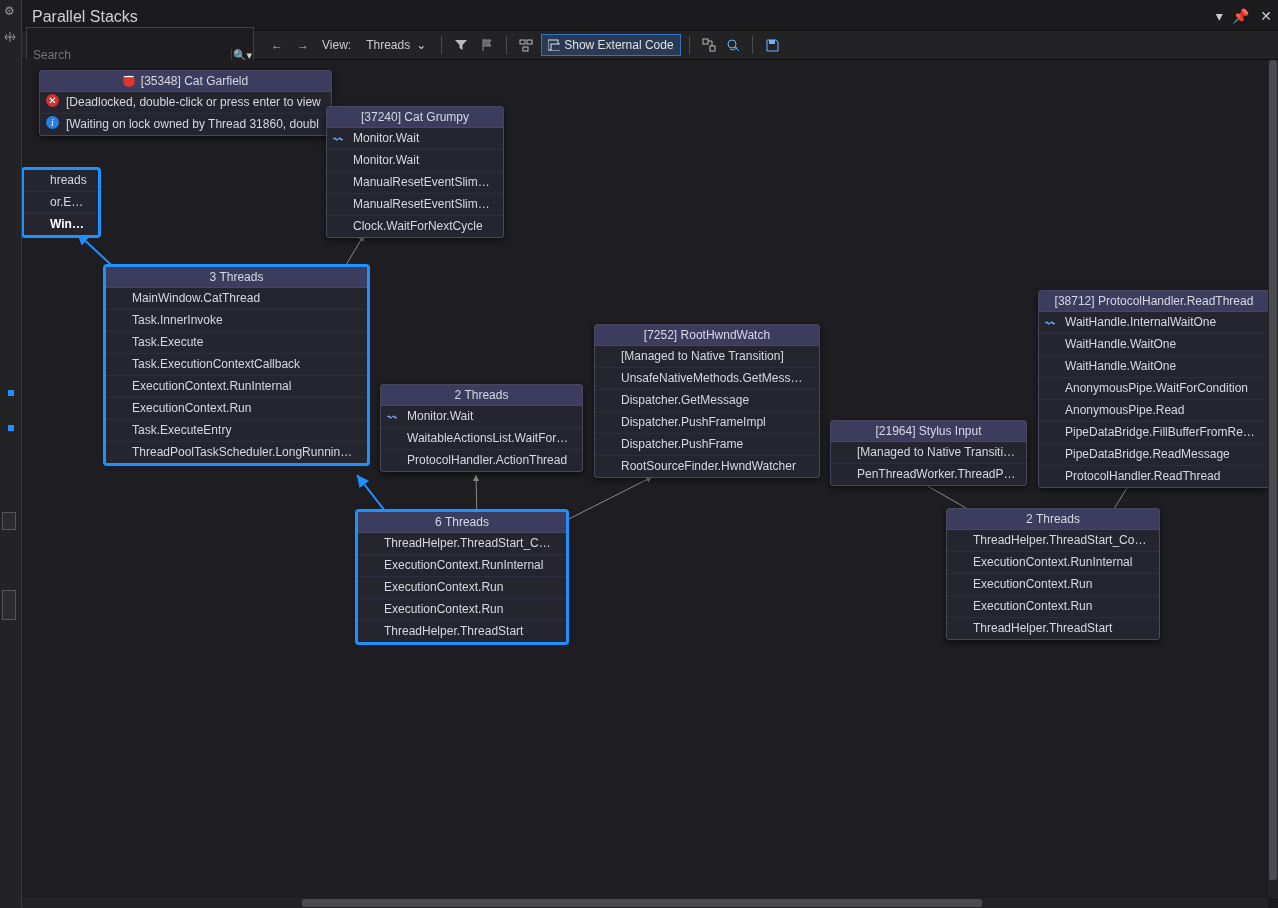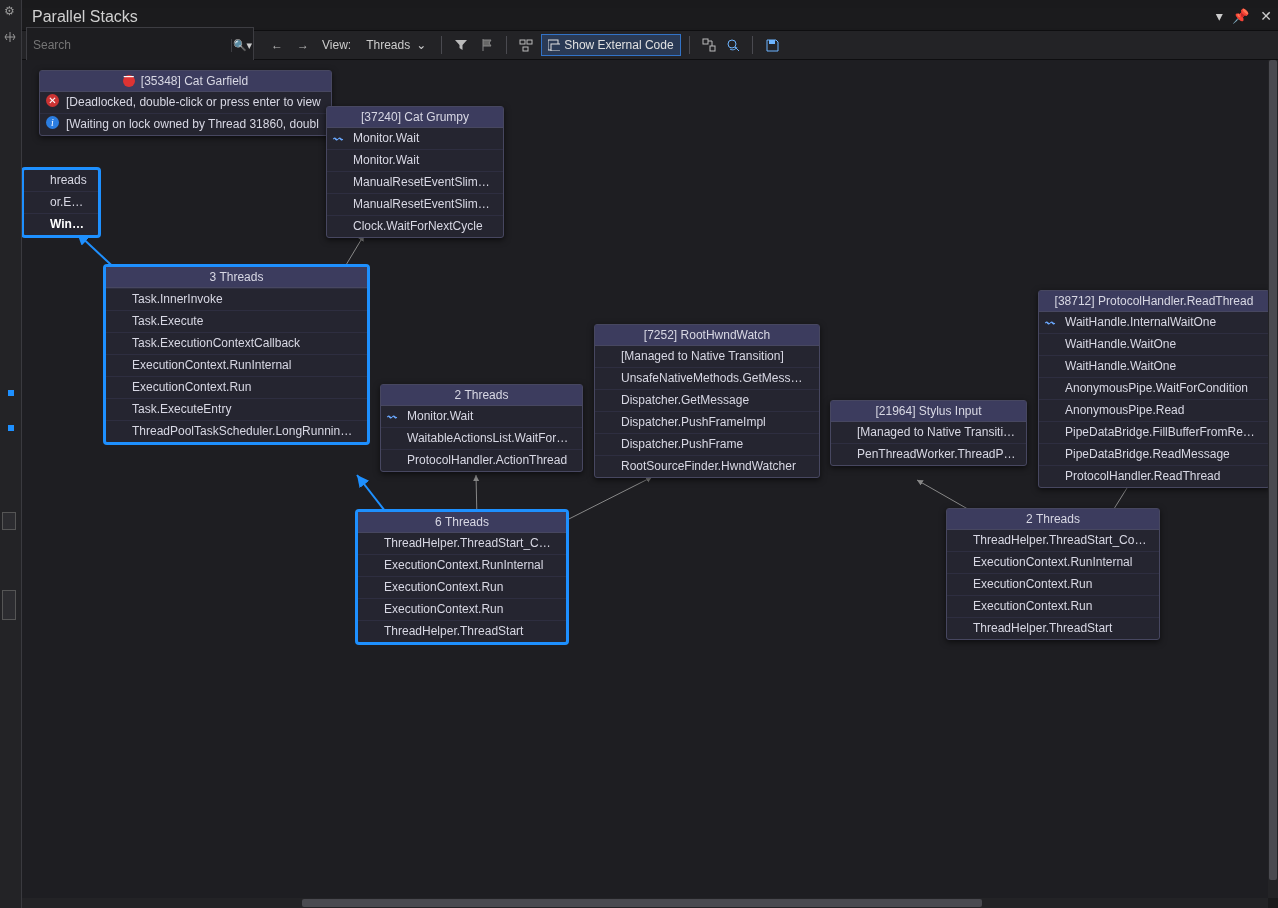--- a/index.html
+++ b/index.html
@@ -40,21 +40,21 @@
     height: 30px;
     background: #232326;
     border-top: 1px solid #0e0e10;
     border-bottom: 1px solid #0e0e10;
     display: flex;
     align-items: center;
     padding: 0 4px;
     gap: 4px;
   }
   .search-wrap {
-    display:flex; align-items:center;
+    display:flex; align-items:flex-end;
     background:#1d1d20;
     border:1px solid #3d3d42;
     height:36px; width:228px;
     margin-right:8px;
   }
   .search-input {
     flex:1; background:transparent; border:none; outline:none;
     color:#ccc; font-size:12px; padding:0 6px;
   }
   .search-go { width:22px; text-align:center; color:#ccc; border-left:1px solid #3d3d42; font-size:11px;}
@@ -270,20 +270,21 @@
     <div class="node-row">Monitor.Wait</div>
     <div class="node-row">ManualResetEventSlim.Wait</div>
     <div class="node-row">ManualResetEventSlim.Wait</div>
     <div class="node-row">Clock.WaitForNextCycle</div>
   </div>
 
   <div class="node sel" style="left:82px; top:205px; width:265px;">
     <div class="node-head">
         <span>3 Threads</span>
       </div>
+    <div class="node-row first">MainWindow.CatThread</div>
     <div class="node-row">Task.InnerInvoke</div>
     <div class="node-row">Task.Execute</div>
     <div class="node-row">Task.ExecutionContextCallback</div>
     <div class="node-row">ExecutionContext.RunInternal</div>
     <div class="node-row">ExecutionContext.Run</div>
     <div class="node-row">Task.ExecuteEntry</div>
     <div class="node-row">ThreadPoolTaskScheduler.LongRunningThre...</div>
   </div>
 
   <div class="node" style="left:358px; top:324px; width:203px;">
@@ -300,21 +301,21 @@
         <span>[7252] RootHwndWatch</span>
       </div>
     <div class="node-row first">[Managed to Native Transition]</div>
     <div class="node-row">UnsafeNativeMethods.GetMessageW</div>
     <div class="node-row">Dispatcher.GetMessage</div>
     <div class="node-row">Dispatcher.PushFrameImpl</div>
     <div class="node-row">Dispatcher.PushFrame</div>
     <div class="node-row">RootSourceFinder.HwndWatcher</div>
   </div>
 
-  <div class="node" style="left:808px; top:340px; width:197px;">
+  <div class="node" style="left:808px; top:360px; width:197px;">
     <div class="node-head">
         <span>[21964] Stylus Input</span>
       </div>
     <div class="node-row first">[Managed to Native Transition]</div>
     <div class="node-row">PenThreadWorker.ThreadProc</div>
   </div>
 
   <div class="node" style="left:1016px; top:230px; width:232px;">
     <div class="node-head">
         <span>[38712] ProtocolHandler.ReadThread</span>

